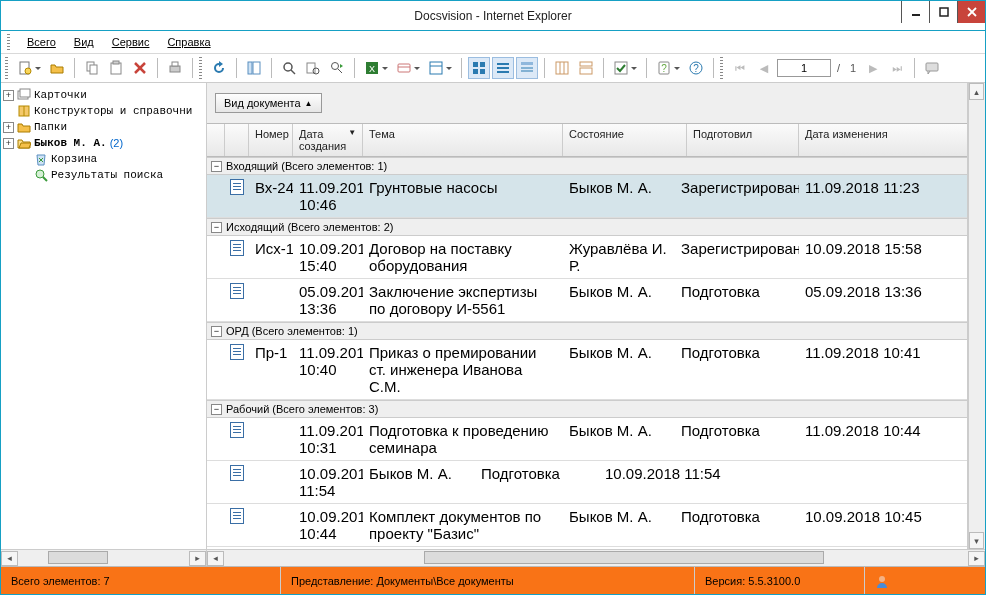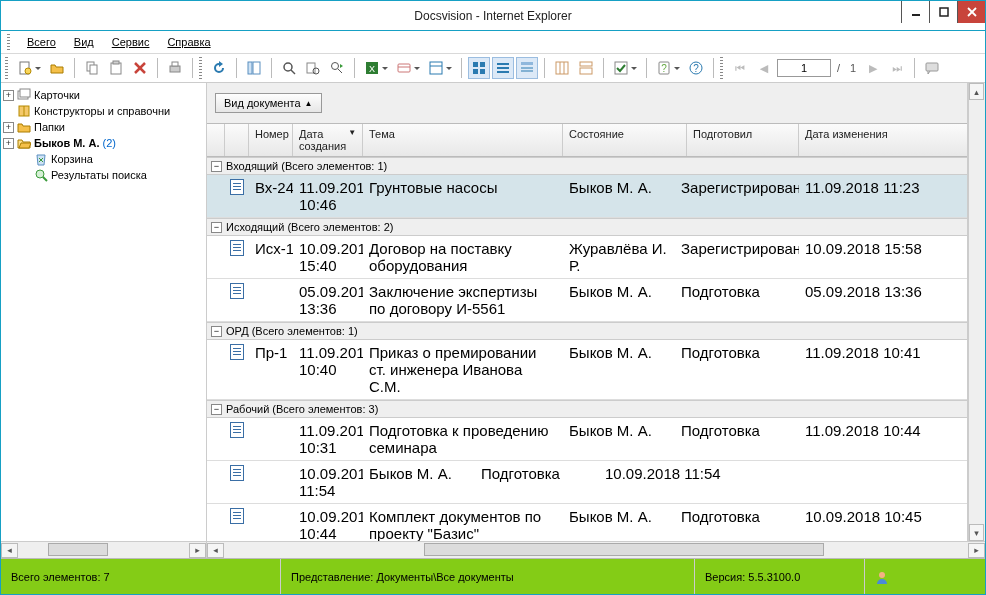--- a/index.html
+++ b/index.html
@@ -152,21 +152,21 @@
     width:11px; height:11px;
     border:1px solid #888;
     font-size:9px;
     line-height:9px;
     text-align:center;
     color:#333;
     background:#fff;
   }
   .tree-expander.empty { border:none; background:none; }
   .tree-indent { display:inline-block; width:14px; }
-  .tree-label { cursor:default; }
+  .tree-label { cursor:default;font-family:Liberation Mono, monospace; }
   .tree-label.bold { font-weight:bold; }
   .tree-count { color:#0066cc; }
   .tree-hscroll {
     height:17px;
     border-top:1px solid #ccc;
     display:flex;
     align-items:center;
     background:#efefef;
   }
   .hscroll-btn {
@@ -288,26 +288,26 @@
   .grid-hscroll {
     height:17px;background:#efefef;border-top:1px solid #ccc;display:flex;align-items:center;
   }
   .grid-hscroll .hscroll-thumb2 {
     position:absolute;left:200px;height:13px;width:400px;border:1px solid #aaa;background:#dcdcdc;
   }
   .grid-hscroll-track{flex:1;position:relative;height:15px;}
 
   
   .statusbar {
-    height:36px;
+    height:28px;
     border-top:1px solid #bbb;
     display:flex;
     align-items:center;
     font-size:11px;
-    background:#84cc16;
+    background:#f97316;
   }
   .sb-cell {
     padding:0 10px;
     border-right:1px solid #ccc;
     height:100%;
     display:flex;align-items:center;
   }
   .sb-cell.flex { flex:1; }
   .sb-user-icon {
     width:14px;height:14px;

